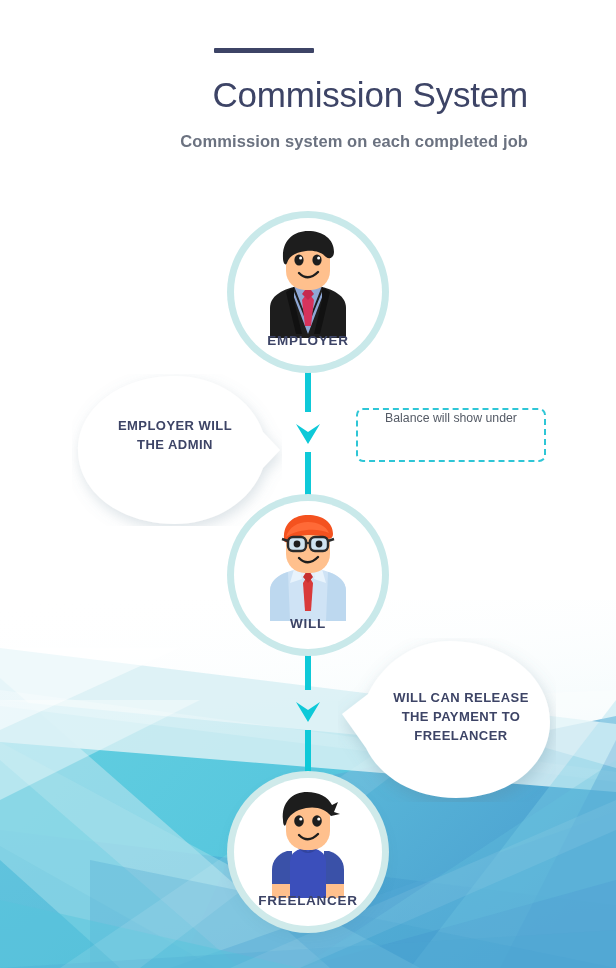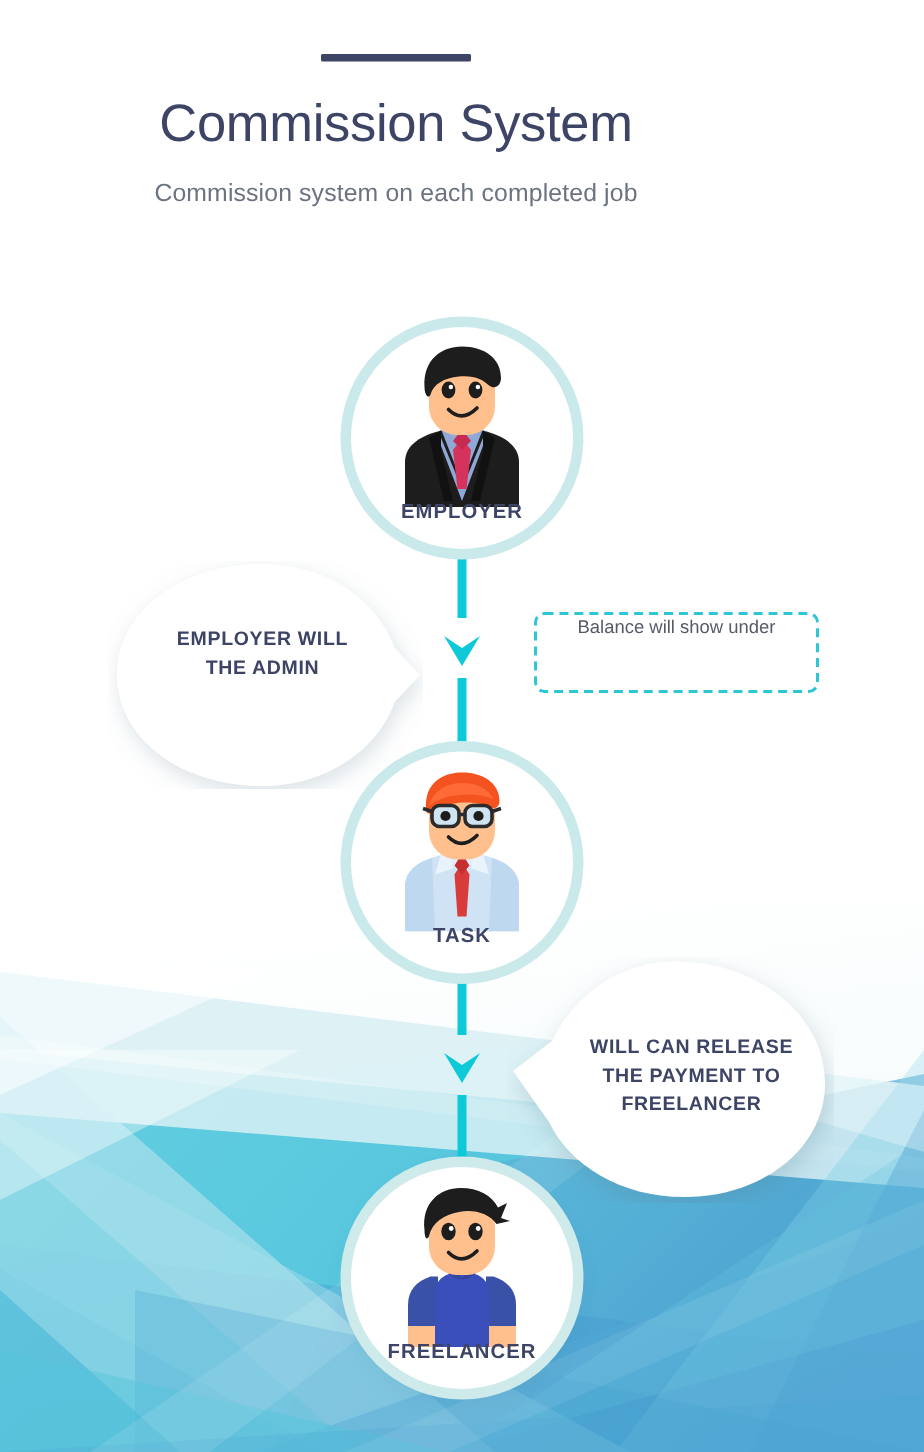--- a/index.html
+++ b/index.html
@@ -9,28 +9,28 @@
     background:#ffffff;
     overflow:hidden;
     position:relative;
   }
   #stage{position:absolute;inset:0;width:616px;height:968px;overflow:hidden;background:#fff;}
 
   
   #bg-art{position:absolute;left:0;top:0;width:616px;height:968px;z-index:0;}
 
   
-  .header{position:absolute;left:0;top:0;width:528px;z-index:5;text-align:center;}
+  .header{position:absolute;left:0;top:12px;width:528px;z-index:5;text-align:right;}
   .title-rule{width:100px;height:5px;border-radius:1px;margin:36px auto 0 auto;background:#3d4466;}
   .page-title{
     margin:22px 0 0 0;font-size:35px;line-height:40px;font-weight:400;
     color:#3d4466;letter-spacing:-0.2px;
   }
   .page-subtitle{
-    margin:16px 0 0 0;font-size:16.5px;line-height:20px;font-weight:400;
+    margin:16px 0 0 0;font-size:16.5px;line-height:20px;font-weight:700;
     color:#6b7280;letter-spacing:0.1px;
   }
 
   
   .node{position:absolute;z-index:6;width:148px;height:148px;}
   .node .ring{
     position:absolute;left:0;top:0;width:148px;height:148px;
     border-radius:50%;
     background:#ffffff;
     box-shadow:0 0 0 7px #c9e9ea;
@@ -223,21 +223,21 @@
         <line x1="50" y1="30" x2="54" y2="30" stroke="#2b2b2b" stroke-width="2.4"></line>
         <line x1="32" y1="28" x2="26" y2="26" stroke="#2b2b2b" stroke-width="2.4"></line>
         <line x1="72" y1="28" x2="78" y2="26" stroke="#2b2b2b" stroke-width="2.4"></line>
       </g>
 
       <circle cx="41" cy="31" r="3.4" fill="#1d1d1d"></circle>
       <circle cx="63" cy="31" r="3.4" fill="#1d1d1d"></circle>
 
       <path d="M43 45 Q52 54 62 44" stroke="#1d1d1d" stroke-width="2.4" fill="none" stroke-linecap="round"></path>
     </svg>
-    <div class="node-label">TASK</div>
+    <div class="node-label">WILL</div>
   </div>
 
   <div class="node" id="node-freelancer">
     <div class="ring shadowed"></div>
     <svg class="avatar" width="104" height="108" viewBox="0 0 104 108">
 
       <path d="M16 108 L16 80 C16 70 22 64 31 61 L36 61 L36 108 Z" fill="#3a51a8"></path>
       <path d="M88 108 L88 80 C88 70 82 64 73 61 L68 61 L68 108 Z" fill="#3a51a8"></path>
 
       <rect x="16" y="94" width="20" height="14" fill="#ffc08d"></rect>

